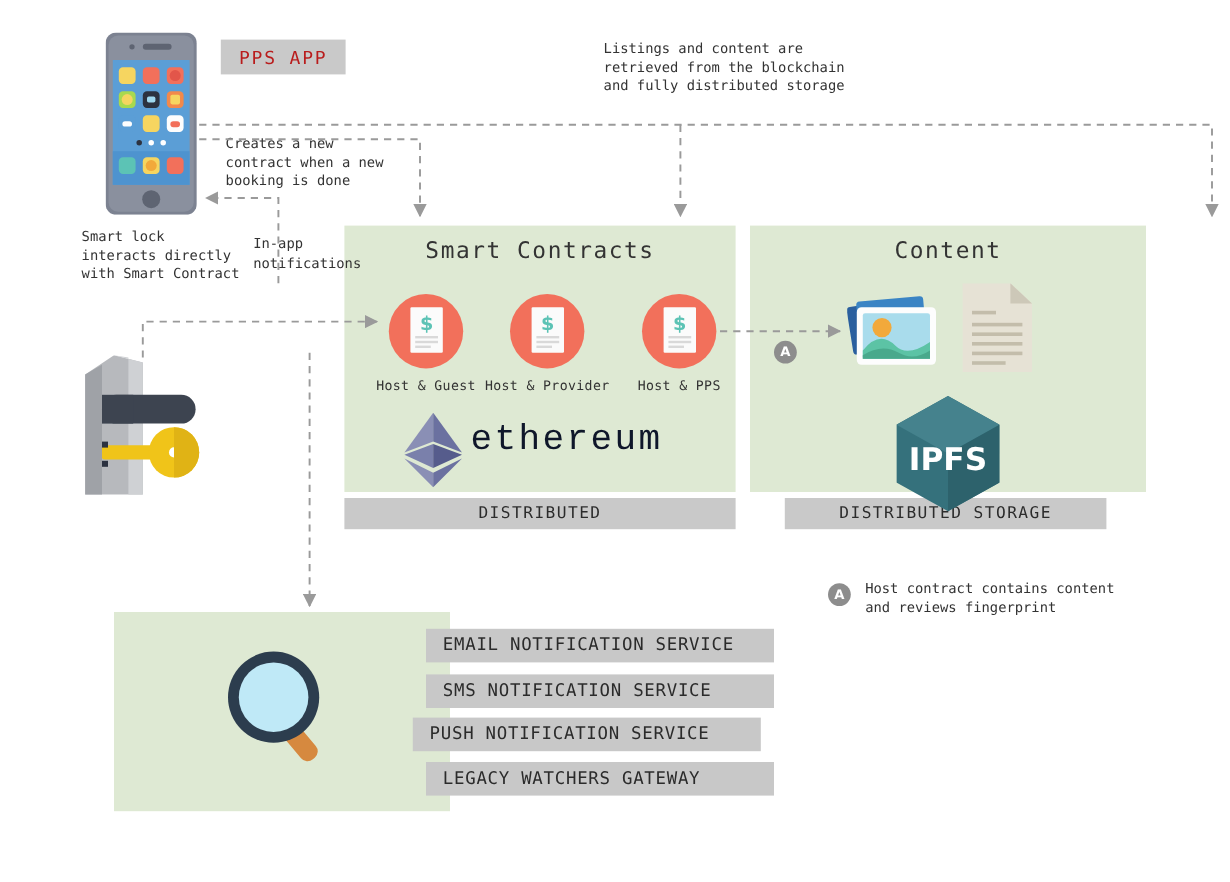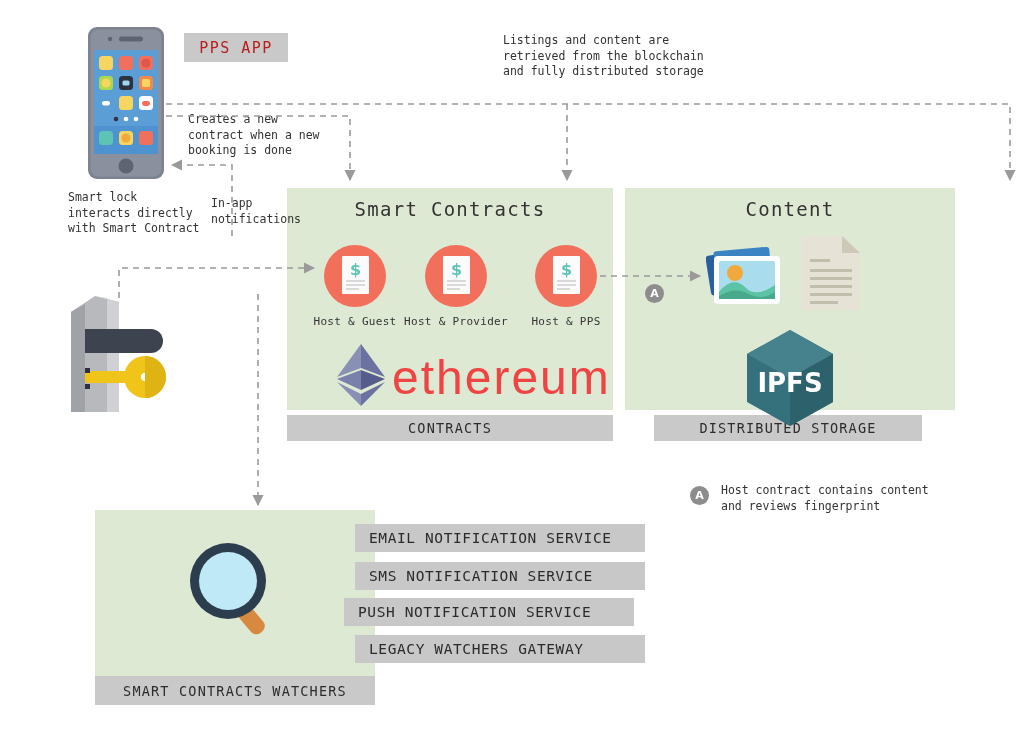--- a/index.html
+++ b/index.html
@@ -35,36 +35,35 @@
   .clabel{position:absolute;font-size:11px;color:#333;text-align:center;letter-spacing:0.3px;
           font-family:"DejaVu Sans Mono","Liberation Mono",monospace;}
 
   
   .badgeA{position:absolute;width:19px;height:19px;border-radius:50%;background:#8d8d8d;color:#fff;
           font-size:11px;font-weight:bold;display:flex;align-items:center;justify-content:center;
           font-family:"DejaVu Sans","Liberation Sans",sans-serif;}
   .legend-txt{position:absolute;font-size:11.5px;line-height:15.5px;color:#333;white-space:pre-line;}
 
   
-  .eth-word{position:absolute;font-size:48px;color:#ef4444;letter-spacing:2px;
-            font-family:Liberation Sans, sans-serif;font-weight:300;}
+  .eth-word{position:absolute;font-size:30px;color:#0f172a;letter-spacing:2px;
+            font-family:Liberation Mono, monospace;font-weight:300;}
 </style>
 </head>
 <body>
 
 <div id="stage">
 
   <div class="greenpanel" style="left:287px;top:188px;width:326px;height:222px;"></div>
-  <div class="graybar" style="left:287px;top:415px;width:326px;height:26px;">CONTRACTS</div>
+  <div class="graybar" style="left:287px;top:415px;width:326px;height:26px;">DISTRIBUTED</div>
 
   <div class="greenpanel" style="left:625px;top:188px;width:330px;height:222px;"></div>
   <div class="graybar" style="left:625px;top:415px;width:268px;height:26px;margin-left:29px;">DISTRIBUTED STORAGE</div>
 
   <div class="greenpanel" style="left:95px;top:510px;width:280px;height:166px;"></div>
-  <div class="graybar" style="left:95px;top:676px;width:280px;height:29px;">SMART CONTRACTS WATCHERS</div>
 
   <div class="panel-title" style="left:287px;top:198px;width:326px;">Smart Contracts</div>
   <div class="panel-title" style="left:625px;top:198px;width:330px;">Content</div>
 
   <div class="chip" style="left:184px;top:33px;width:104px;height:29px;">PPS APP</div>
 
   <svg class="abs" style="left:88px;top:27px;" width="76" height="152" viewBox="0 0 76 152">
     <rect x="0" y="0" width="76" height="152" rx="9" fill="#7c8291"></rect>
     <rect x="2.5" y="2.5" width="71" height="147" rx="8" fill="#8a909e"></rect>
     <circle cx="22" cy="12" r="2.2" fill="#5e6472"></circle>

